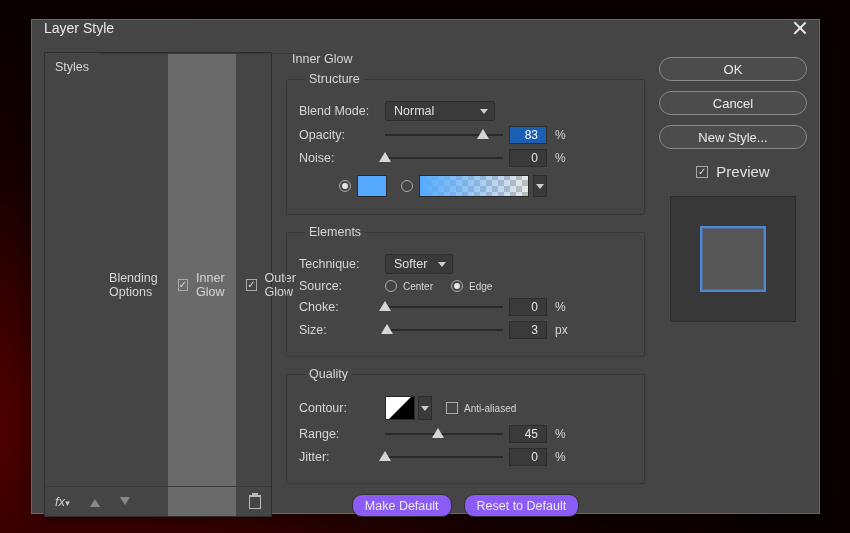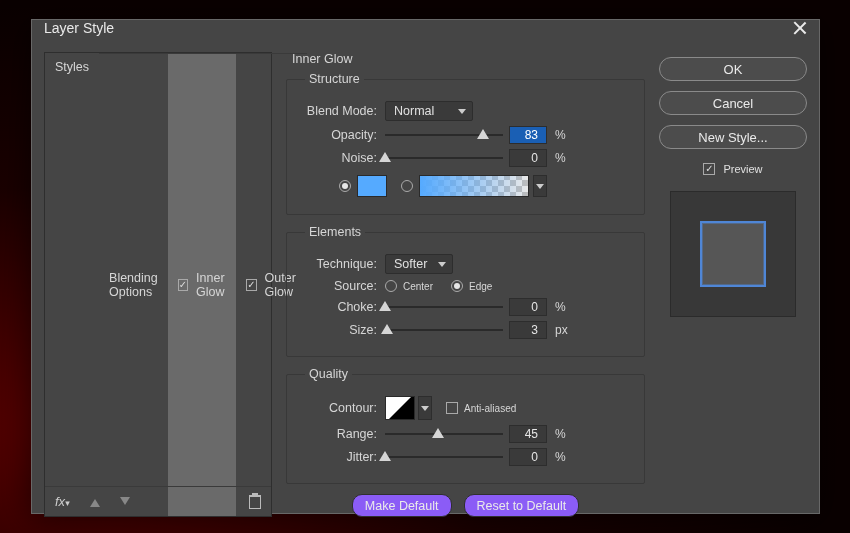--- a/index.html
+++ b/index.html
@@ -50,21 +50,21 @@
   .trash{width:12px;height:14px;border:1px solid #bbb;border-top:2px solid #bbb;position:relative;}
   .trash::before{content:"";position:absolute;top:-4px;left:2px;width:6px;height:2px;background:#bbb;}
 
   .mid-panel { flex:1; position:relative; }
   .group-title{ font-size:12.5px; color:#d6d6d6; margin-left:6px;}
   fieldset.group{
     border:1px solid #383838; border-radius:2px; margin:6px 0 10px 0; padding:10px 12px 12px 12px;
   }
   fieldset.group > legend{ padding:0 4px; margin-left:6px; font-size:12.5px; color:#d6d6d6;}
   .row{ display:flex; align-items:center; margin:5px 0; }
-  .lbl{ width:86px; text-align:right; font-size:12.5px; color:#d6d6d6; padding-right:8px;}
+  .lbl{ width:86px; font-size:12.5px; color:#d6d6d6; padding-right:8px;}
   .select{
     background:#3a3a3a; border:1px solid #2d2d2d; color:#e0e0e0; font-size:12.5px;
     height:20px; display:flex; align-items:center; padding:0 18px 0 8px; position:relative;
     border-radius:2px;
   }
   .select .caret{position:absolute; right:6px; top:7px; width:0;height:0;border-left:4px solid transparent;border-right:4px solid transparent;border-top:5px solid #ccc;}
   .slider{ position:relative; height:14px; display:flex; align-items:center; }
   .track{ height:2px; background:#2a2a2a; flex:1; position:relative;}
   .thumb{
     position:absolute; top:-5px; width:0; height:0;
@@ -100,21 +100,21 @@
     background:#8b5cf6; border:1px solid #2f2f2f; color:#eaeaea; font-size:12.5px;
     height:23px; padding:0 12px; border-radius:10px; display:inline-flex; align-items:center;
   }
   .btn-row{display:flex; gap:12px; justify-content:center; margin-top:4px;}
 
   .right-panel{ width:148px; display:flex; flex-direction:column; gap:10px; padding-top:5px;}
   .rbtn{
     height:24px; border:1px solid #8a8a8a; border-radius:12px; background:#4c4c4c;
     color:#eaeaea; font-size:13px; display:flex; align-items:center; justify-content:center;
   }
-  .preview-row{display:flex; align-items:center; justify-content:center; gap:8px; color:#e0e0e0; font-size:11px; margin-top:4px;}
+  .preview-row{display:flex; align-items:center; justify-content:center; gap:8px; color:#e0e0e0; font-size:15px; margin-top:4px;}
   .preview-box{
     width:126px; height:126px; background:#383838; border:1px solid #2b2b2b; margin:6px auto 0;
     display:flex; align-items:center; justify-content:center;
   }
   .preview-inner{ width:66px; height:66px; background:#565656; border:2px solid #4f86d6; box-shadow:0 0 0 1px rgba(79,134,214,.4) inset;}
   .rl{font-size:10px;color:#d6d6d6;}
 </style>
 </head>
 <body>
 
@@ -148,21 +148,21 @@
       </div>
     </div>
 
     <div class="mid-panel">
       <div class="group-title">Inner Glow</div>
 
       <fieldset class="group">
         <legend>Structure</legend>
         <div class="row">
           <span class="lbl">Blend Mode:</span>
-          <div class="select" style="width:88px">
+          <div class="select" style="width:110px">
             <span>Normal</span>
               <span class="caret"></span>
           </div>
         </div>
         <div class="row">
           <span class="lbl">Opacity:</span>
           <div class="slider" style="width:118px">
             <div class="track">
                 <span class="thumb" style="left:83%"></span>
               </div>

